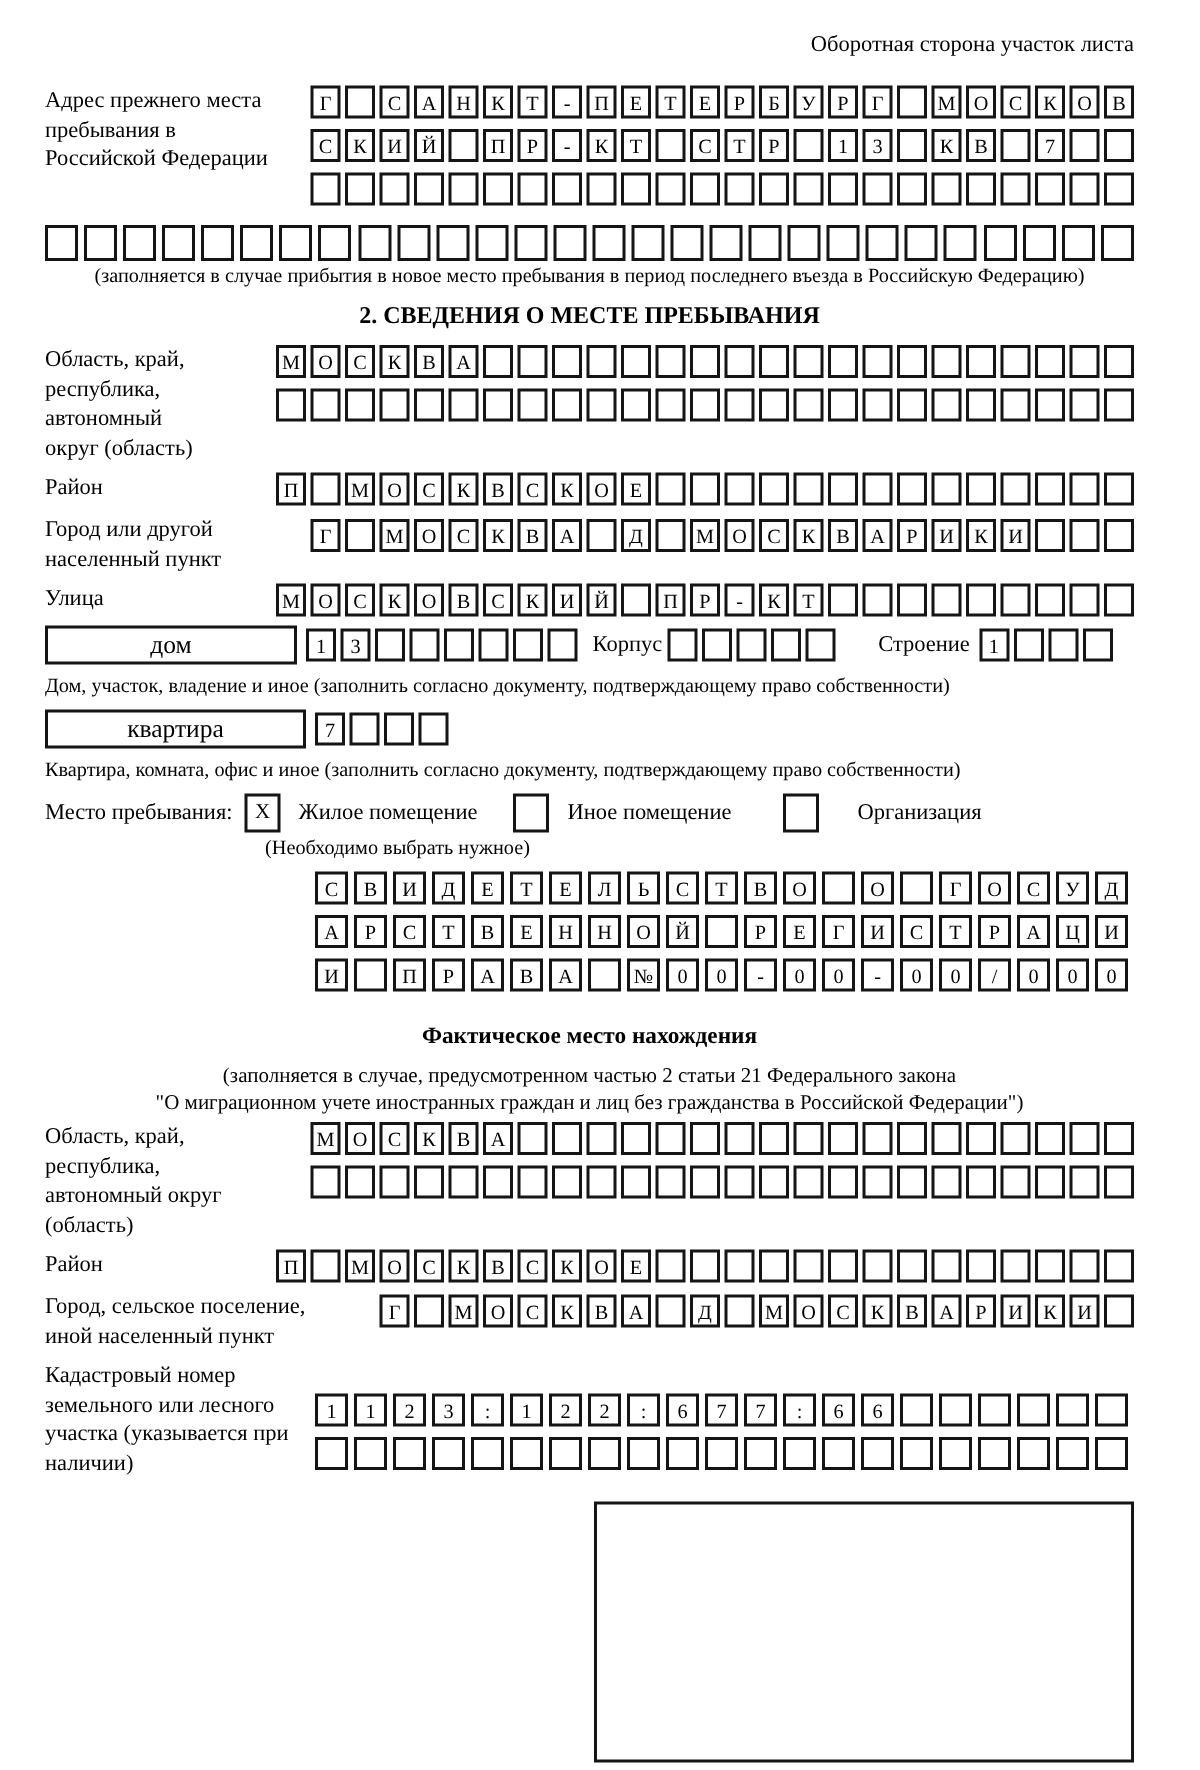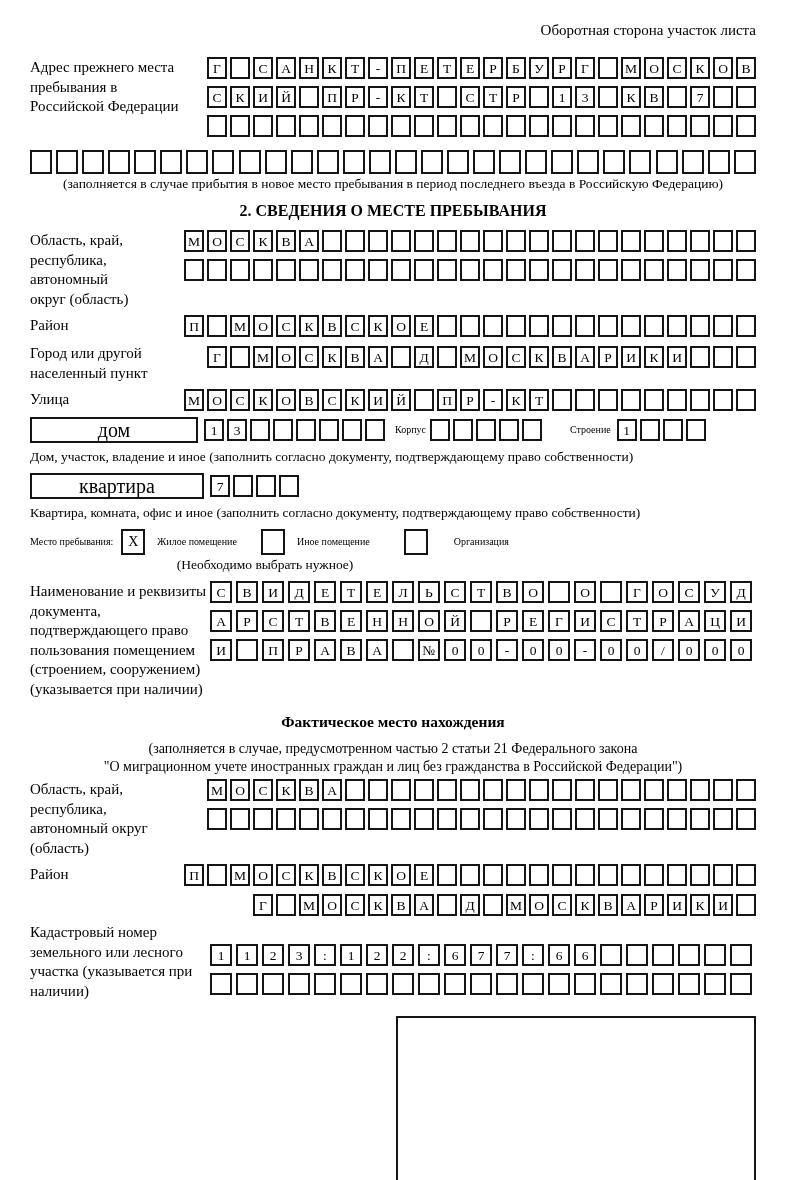--- a/index.html
+++ b/index.html
@@ -35,23 +35,23 @@
   .frow > .cells{margin-left:auto;}
   .caption{font-size:13.5px;margin:2px 0 8px 0;}
   .caption.center{text-align:center;}
   .sec-title{text-align:center;font-weight:bold;font-size:16px;margin:10px 0 10px 0;}
   .sub-title{text-align:center;font-weight:bold;font-size:15.5px;margin:14px 0 10px 0;}
   .note-line{text-align:center;font-size:14px;margin:2px 0;}
   
   .bigbox{
     border:2px solid #151515;height:26px;
     display:flex;align-items:center;justify-content:center;
-    font-size:20px;
+    font-size:17px;
   }
-  .inline-label{font-size:10px;line-height:26px;white-space:nowrap;text-align:right;}
+  .inline-label{font-size:15px;line-height:26px;white-space:nowrap;text-align:right;}
   
   .chk-row{display:flex;align-items:center;margin:8px 0 2px 0;}
   .chk{
     width:24px;height:26px;border:2px solid #151515;
     text-align:center;font-size:14px;line-height:22px;
     flex:0 0 auto;
   }
   
   .stamp-wrap{margin-top:14px;}
   .stamp-box{width:360px;height:174px;border:2px solid #151515;margin-left:auto;}
@@ -377,21 +377,20 @@
   <div class="chk" style="margin-left:8px;">X</div>
   <div class="inline-label" style="margin-left:12px;">Жилое помещение</div>
   <div class="chk" style="margin-left:24px;"></div>
   <div class="inline-label" style="margin-left:12px;">Иное помещение</div>
   <div class="chk" style="margin-left:34px;"></div>
   <div class="inline-label" style="margin-left:26px;">Организация</div>
 </div>
 <div class="caption" style="text-align:center;width:470px;">(Необходимо выбрать нужное)</div>
 
 <div class="frow mt6">
-  <div class="label" style="width:205px;">Наименование и реквизиты документа, подтверждающего право пользования помещением (строением, сооружением) (указывается при наличии)</div>
   <div class="cellrows">
     <div class="cells wide">
         <span class="cell">С</span>
         <span class="cell">В</span>
         <span class="cell">И</span>
         <span class="cell">Д</span>
         <span class="cell">Е</span>
         <span class="cell">Т</span>
         <span class="cell">Е</span>
         <span class="cell">Л</span>
@@ -545,20 +544,21 @@
       <span class="cell"></span>
       <span class="cell"></span>
       <span class="cell"></span>
       <span class="cell"></span>
       <span class="cell"></span>
       <span class="cell"></span>
     </div>
 </div>
 
 <div class="frow">
+  <div class="label" style="width:190px;">Город, сельское поселение, иной населенный пункт</div>
   <div class="cells" style="margin-top:2px;">
       <span class="cell">Г</span>
       <span class="cell"></span>
       <span class="cell">М</span>
       <span class="cell">О</span>
       <span class="cell">С</span>
       <span class="cell">К</span>
       <span class="cell">В</span>
       <span class="cell">А</span>
       <span class="cell"></span>

